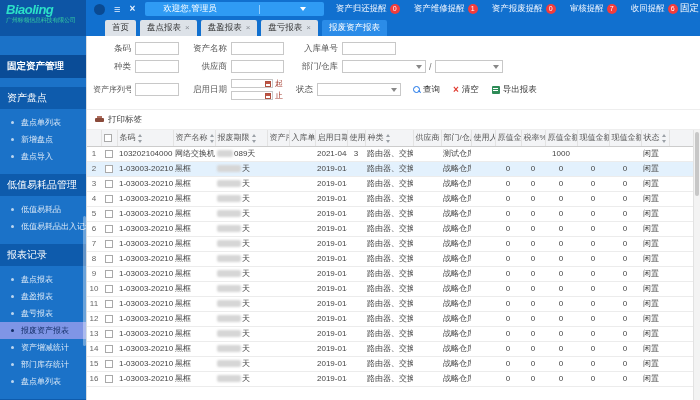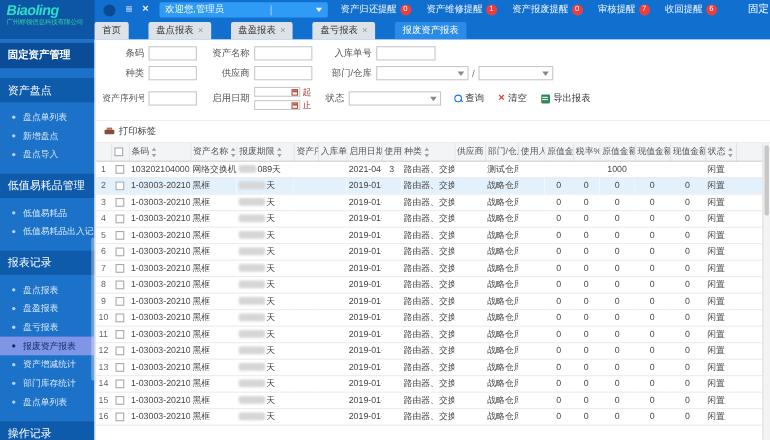--- a/index.html
+++ b/index.html
@@ -9,37 +9,37 @@
   
   .topbar{display:flex;height:36px;background:#1170cf;}
   .logo{width:86px;height:36px;background:#0d55a5;padding:3px 4px 0 6px;flex:none;}
   .brand{font-size:13px;font-weight:bold;font-style:italic;color:#2be2c8;color:#2be0c8;letter-spacing:-.5px;line-height:13px;}
   .company{font-size:6px;color:#35d0a0;letter-spacing:-.2px;white-space:nowrap;overflow:hidden;}
   .tbright{flex:1;display:flex;flex-direction:column;min-width:0;}
   .tbrow1{height:18px;display:flex;align-items:center;color:#fff;position:relative;}
   .circle-ico{width:11px;height:11px;border-radius:50%;background:#0a4a92;margin-left:8px;flex:none;}
   .burger{margin-left:9px;font-size:11px;line-height:11px;color:#e8f2ff;}
   .xicon{margin-left:9px;font-size:10px;line-height:10px;color:#e8f2ff;font-weight:bold;}
-  .welcome{margin-left:10px;background:#2f9bf4;border-radius:2px;height:14px;display:flex;align-items:center;padding:0 5px;font-size:8.5px;color:#fff;gap:36px;}
+  .welcome{margin-left:10px;background:#2f9bf4;border-radius:2px;height:14px;display:flex;align-items:center;padding:0 18px;font-size:8.5px;color:#fff;gap:36px;}
   .welcome .sep{width:1px;height:9px;background:rgba(255,255,255,.5);margin:0 4px 0 6px;}
   .caret{width:0;height:0;border-left:3px solid transparent;border-right:3px solid transparent;border-top:4px solid #fff;}
   .reminders{display:flex;align-items:center;margin-left:12px;gap:14px;}
   .rem{display:flex;align-items:center;gap:3px;font-size:8.5px;color:#f2f7ff;white-space:nowrap;}
   .badge{min-width:10px;height:10px;border-radius:5px;background:#f23c3c;color:#fff;font-size:7px;line-height:10px;text-align:center;padding:0 2px;}
   .right-clip{position:absolute;right:0;top:2px;color:#fff;font-size:9.5px;padding-right:1px;}
   
-  .tbrow2{height:18px;display:flex;align-items:flex-end;padding-left:0;gap:18px;}
+  .tbrow2{height:18px;display:flex;align-items:flex-end;padding-left:19px;gap:4px;}
   .tab{height:16px;display:flex;align-items:center;background:#dde2e8;color:#333;border-radius:2px 2px 0 0;padding:0 7px;font-size:8.5px;white-space:nowrap;}
   .tab.active{background:#2b8ce8;color:#fff;}
   .tab .x{display:none;margin-left:4px;color:#8a8f96;font-size:8px;line-height:8px;}
   .tab .x.on{display:inline;}
 
   
   .shell{display:flex;height:364px;}
-  .sidebar{width:86px;flex:none;background:#1b72c8;color:#e8f1fb;position:relative;overflow:hidden;padding-top:3px;}
+  .sidebar{width:86px;flex:none;background:#1b72c8;color:#e8f1fb;position:relative;overflow:hidden;padding-top:19px;}
   .sb-title{background:#0a4c97;color:#fff;font-size:9.5px;font-weight:bold;padding:5px 7px;}
   .sb-sec{background:#0e5bac;color:#fff;font-size:10px;padding:4px 7px;margin-top:9px;}
   .sb-items{margin-top:5px;}
   .sb-item{position:relative;padding:3px 2px 3px 21px;font-size:8px;color:#dcE9f7;color:#dce9f7;white-space:nowrap;overflow:hidden;cursor:pointer;}
   .sb-item::before{content:"";position:absolute;left:11px;top:7px;width:3px;height:3px;border-radius:50%;background:#bcd6ef;}
   .sb-item.active{background:#7f95e6;color:#122d66;}
   .sb-item.active::before{background:#122d66;}
   .sb-scroll{position:absolute;right:0;top:180px;width:3px;height:130px;background:rgba(255,255,255,.35);border-radius:2px;}
 
   .main{flex:1;min-width:0;position:relative;background:#fff;border-left:1px solid #d8dde2;}

